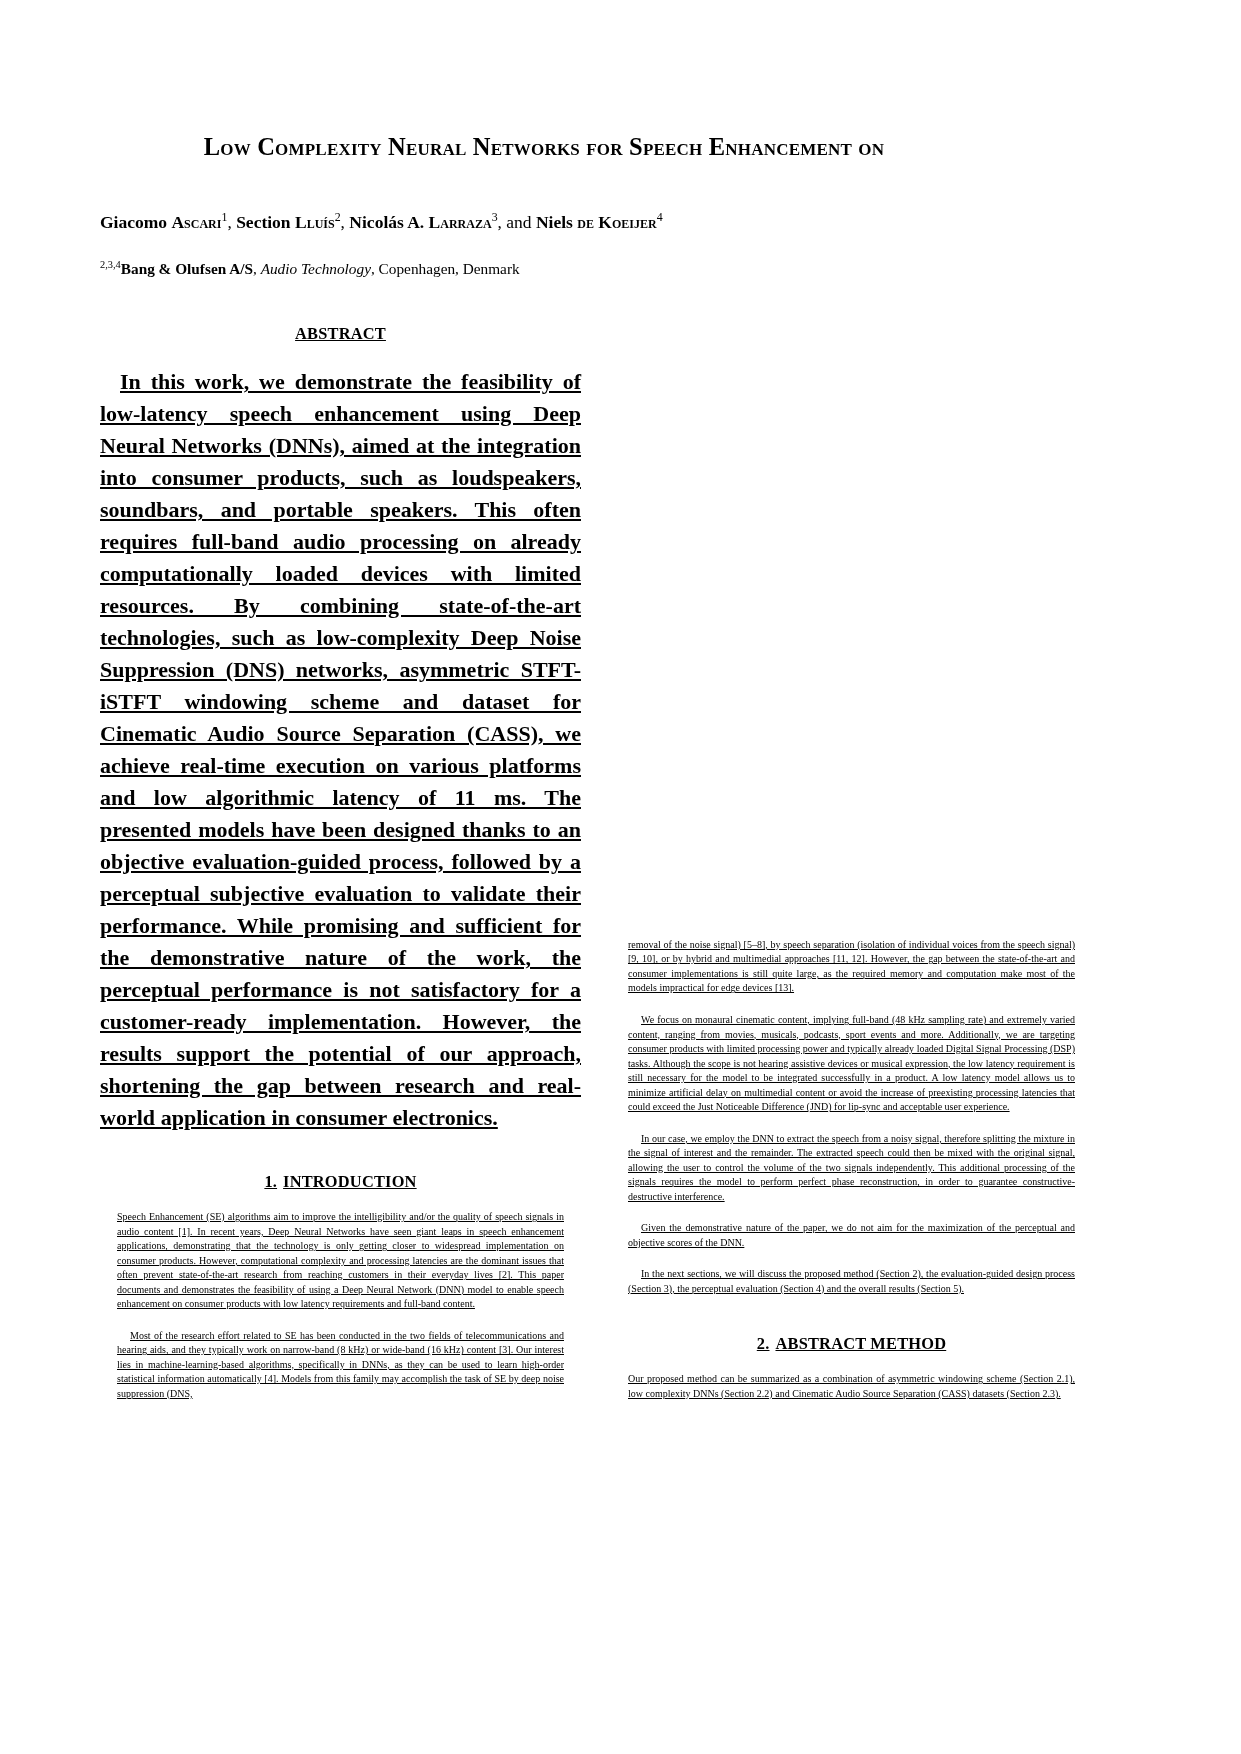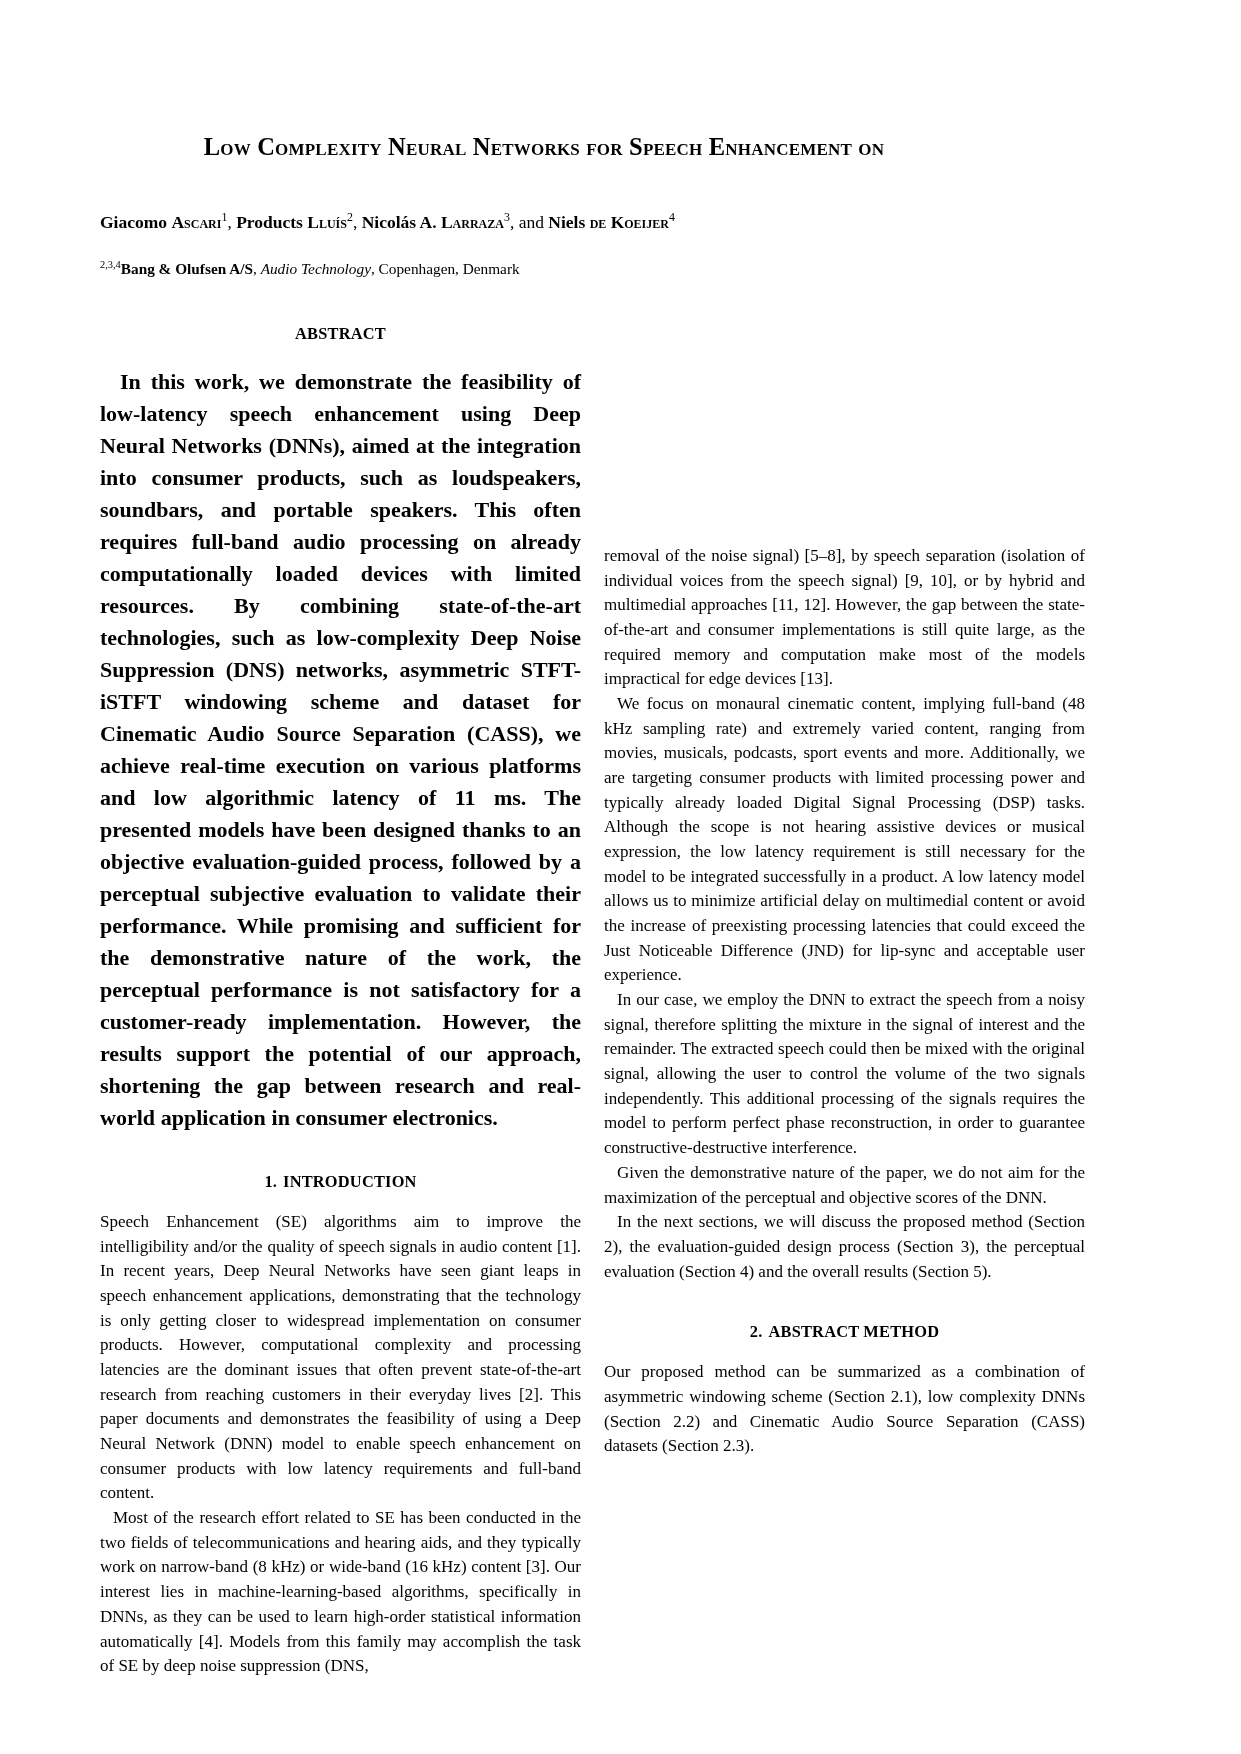--- a/index.html
+++ b/index.html
@@ -62,22 +62,23 @@
     line-height: 1.52;
   }
   .affil-org { font-weight: bold; }
   .affil-dept { font-style: italic; }
   .affil-city { font-style: normal; }
 
   
   .columns {
     margin-top: 44px;
     display: flex;
-    gap: 23px;
-    align-items: center;
+    gap: 30px;
+    align-items: flex-end;
+    text-decoration: underline;
   }
   .col {
     width: 481px;
     flex: 0 0 481px;
   }
 
   .section-head {
     text-align: center;
     font-size: 16.4px;
     font-weight: bold;
@@ -99,43 +100,43 @@
     font-size: 22px;
     font-weight: bold;
     line-height: 1.455;
     text-align: justify;
     text-indent: 20px;
     margin: 0;
     word-spacing: 0.2px;
   }
 
   p.body {
-    font-size: 17px;
+    font-size: 10px;
     line-height: 1.452;
     text-align: justify;
-    margin: 0;
+    margin: 17px;
     text-indent: 0;
   }
   p.body + p.body,
   p.body.indent {
     text-indent: 13px;
   }
 </style>
 </head>
 <body>
 
 <div class="page">
 
   <h1 class="title">
     <span>Low Complexity Neural Networks for Speech Enhancement on</span><br>
   </h1>
 
   <div class="authors">
     <span>Giacomo</span>
-    <span class="sc">Ascari</span><sup>1</sup><span class="plain">, </span><span>Products</span>
+    <span class="sc">Ascari</span><sup>1</sup><span class="plain">, </span><span>Section</span>
     <span class="sc">Lluís</span><sup>2</sup><span class="plain">, </span><span>Nicolás A.</span>
     <span class="sc">Larraza</span><sup>3</sup><span class="plain">, and </span><span>Niels</span>
     <span class="sc">de Koeijer</span><sup>4</sup>
   </div>
 
   <div class="affiliations">
     <div><sup>2,3,4</sup><span class="affil-org">Bang &amp; Olufsen A/S</span><span>, </span><span class="affil-dept">Audio Technology</span><span>, </span><span class="affil-city">Copenhagen, Denmark</span></div>
   </div>
 
   <div class="columns">

